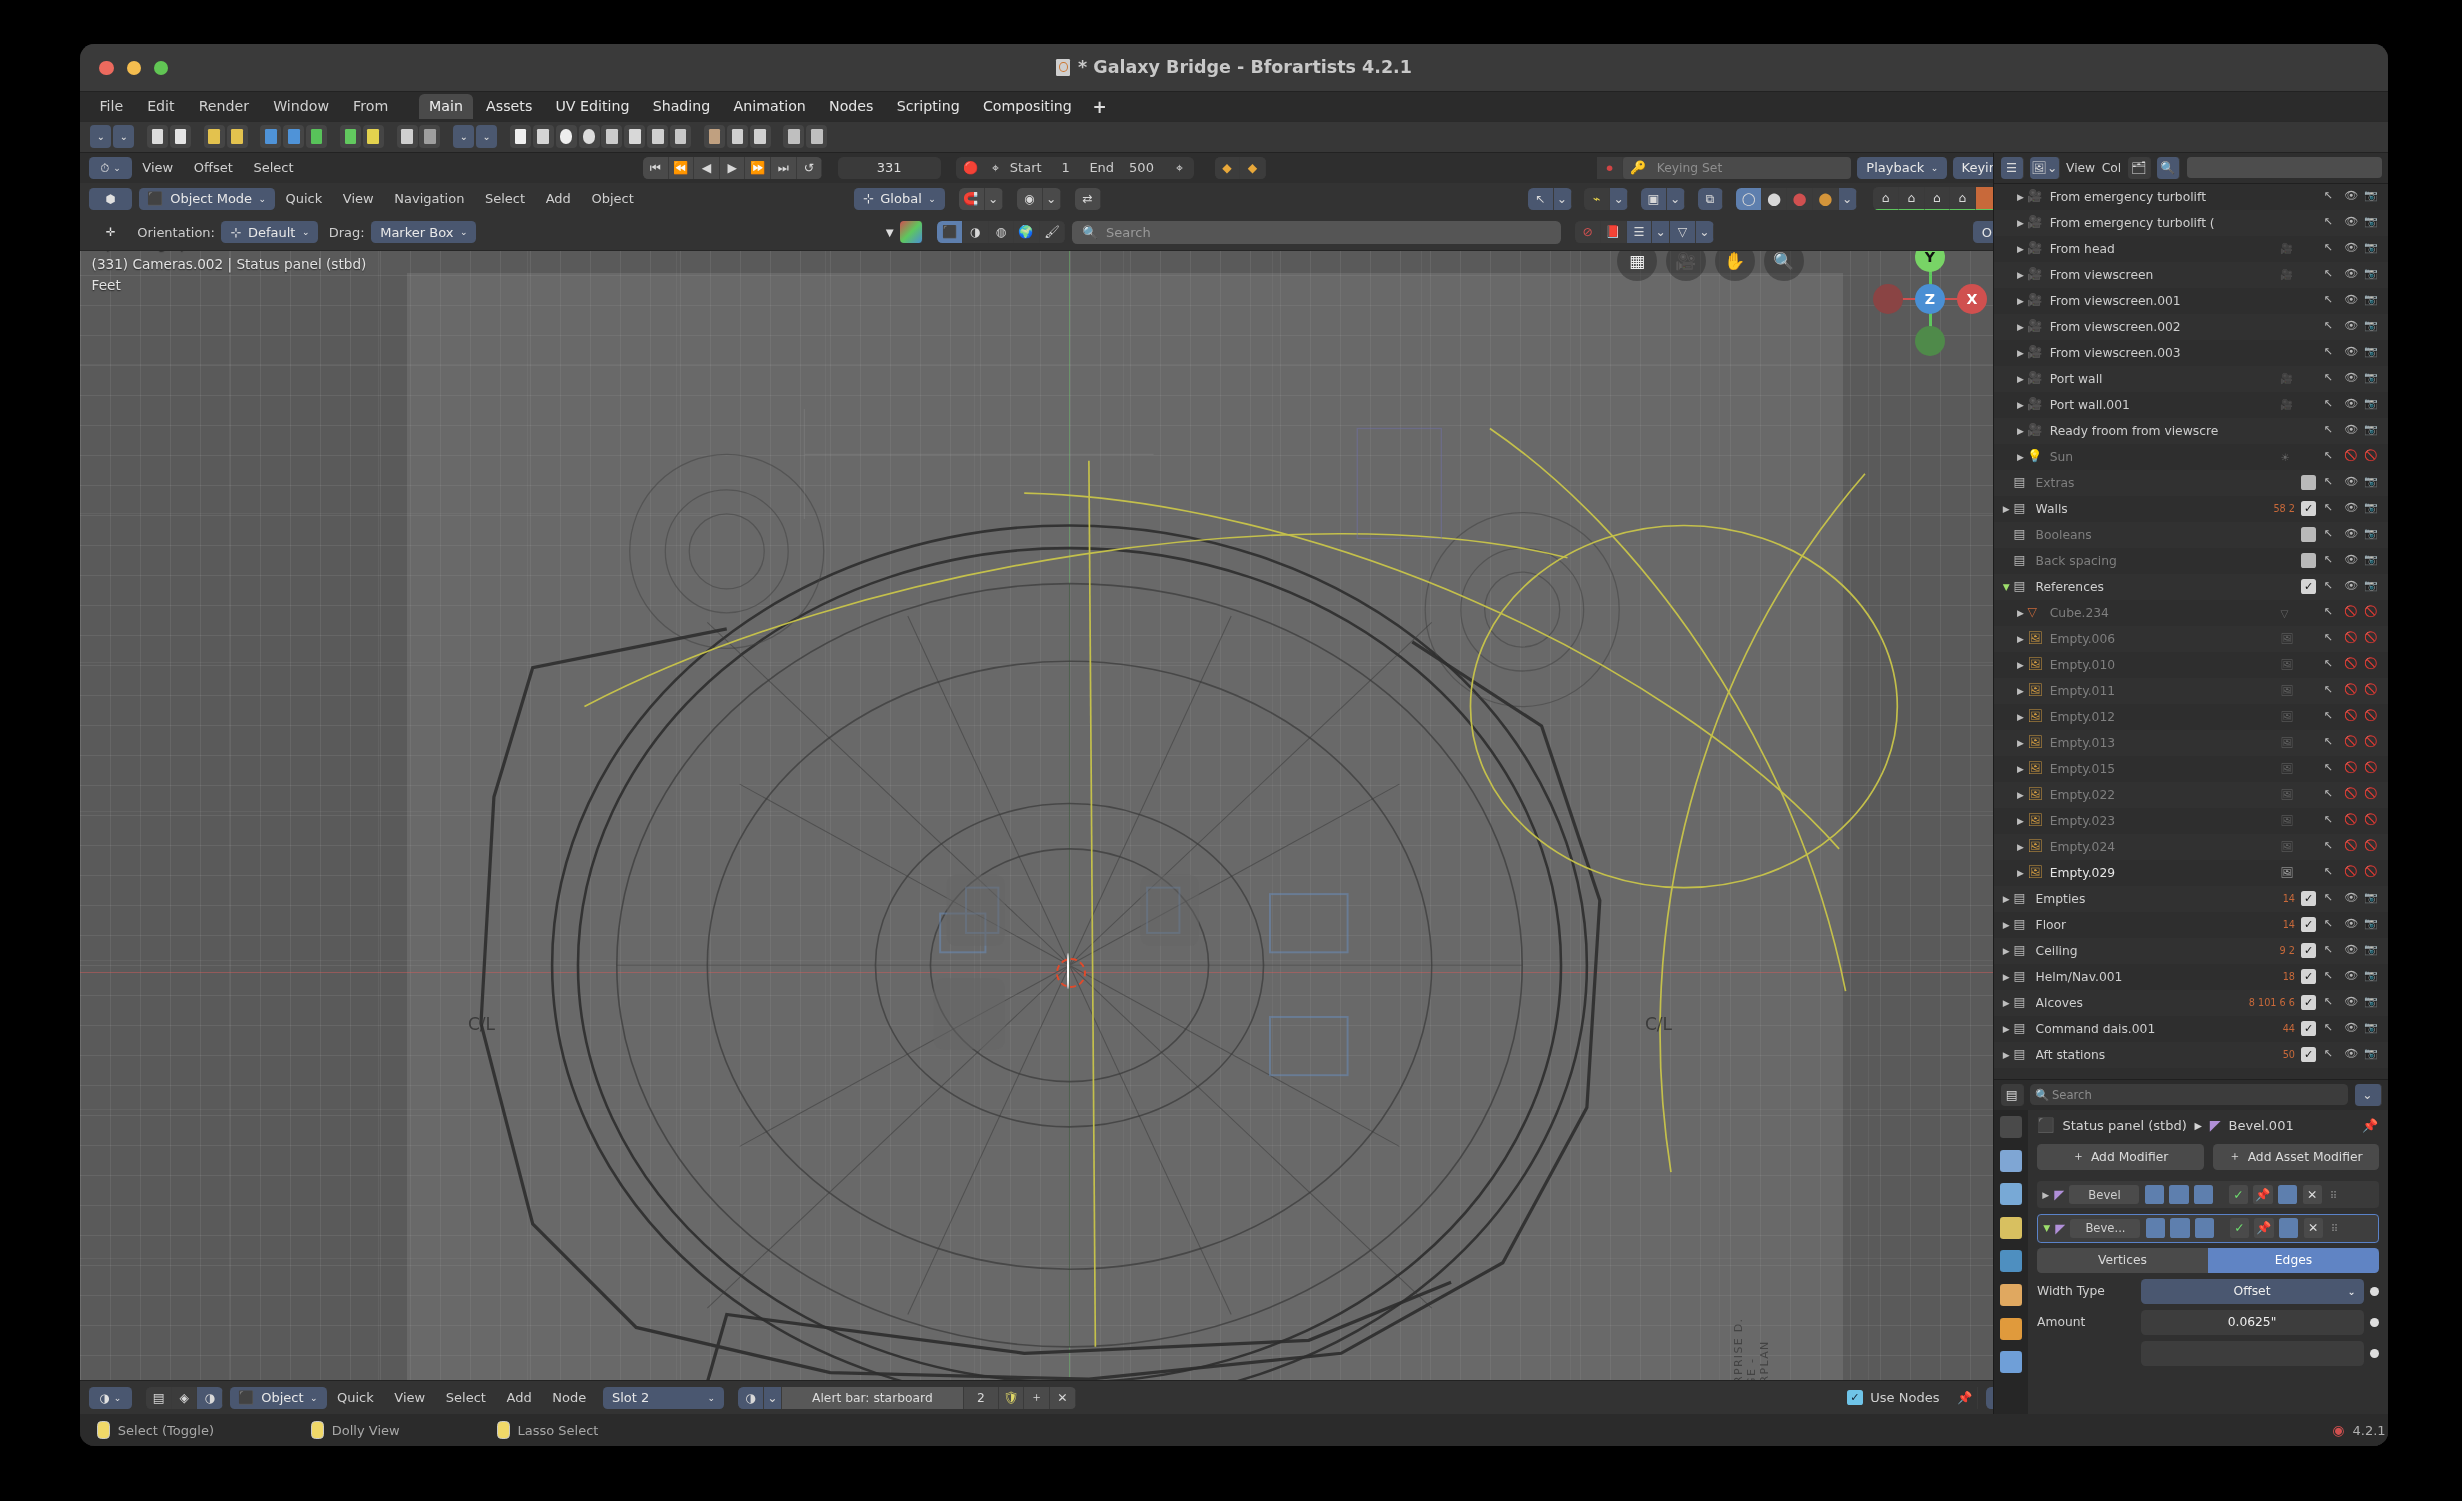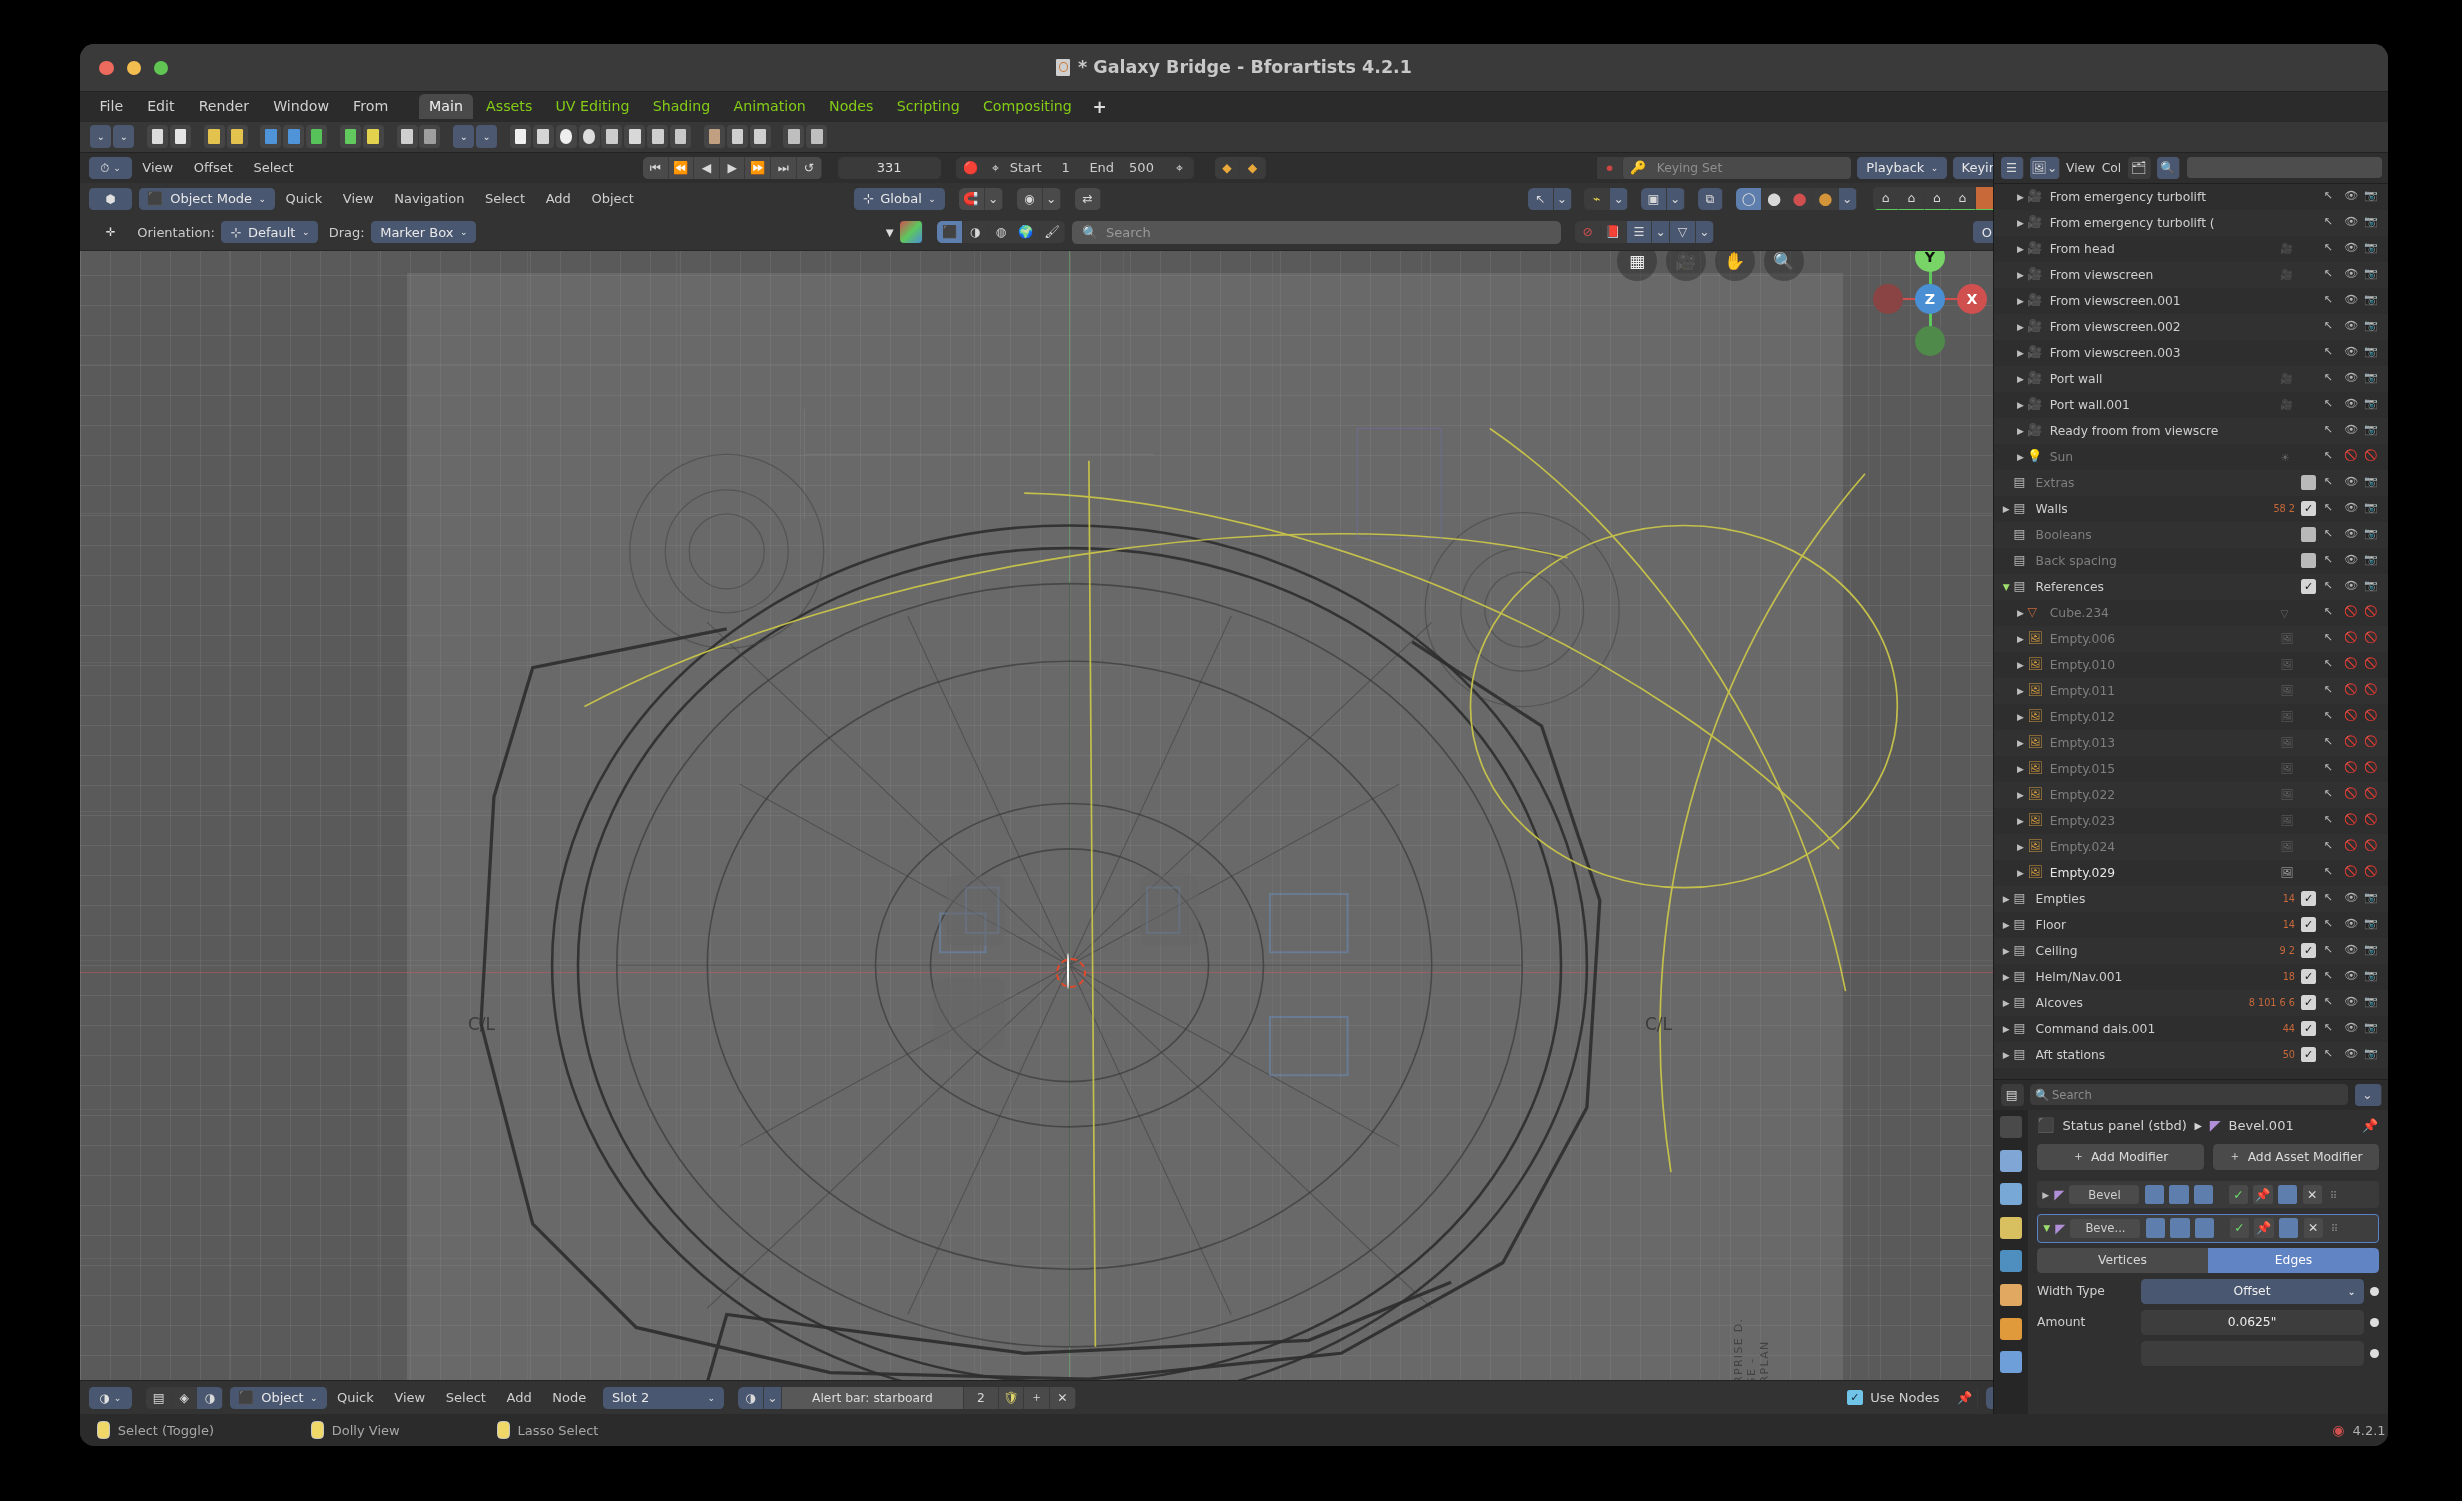--- a/index.html
+++ b/index.html
@@ -14,21 +14,21 @@
   .dot{width:14.2px;height:14.2px;border-radius:50%;}
   .dot.r{background:#ec6a5e;} .dot.y{background:#f4bd4f;} .dot.g{background:#61c554;}
   .wtitle{position:absolute;left:0;right:0;top:13px;text-align:center;color:#c8c8c8;font-size:17.5px;font-weight:bold;}
   .wtitle .ficon{display:inline-block;width:14.2px;height:17.5px;background:#cfcfcf;border-radius:1.3px;vertical-align:-3.2px;margin-right:7.8px;position:relative;}
   .wtitle .ficon:after{content:"";position:absolute;left:2.6px;top:3.2px;width:9px;height:10.3px;border:1.9px solid #cc7733;border-radius:50%;box-sizing:border-box;}
 
   
   .menubar{position:relative;height:28.5px;background:#2b2b2b;display:flex;align-items:center;padding-left:19.4px;}
   .menubar .mi{color:#d0d0d0;font-size:14.2px;margin-right:24px;cursor:default;}
   .wstabs{display:flex;align-items:flex-end;margin-left:6.5px;}
-  .wstab{color:#84cc16;font-size:14.2px;padding:4.5px 10.3px;border-radius:5.2px 5.2px 0 0;margin-right:2.6px;}
+  .wstab{color:#e5e5e5;font-size:14.2px;padding:4.5px 10.3px;border-radius:5.2px 5.2px 0 0;margin-right:2.6px;}
   .wstab.active{background:#4a4a4a;color:#f0f0f0;}
   .wstab.plus{color:#ddd;font-size:17px;font-weight:bold;padding:1.9px 7.8px;}
 
   
   .icontb{position:relative;height:30px;background:#373737;border-top:0.6px solid #2a2a2a;border-bottom:0.6px solid #222;display:flex;align-items:center;padding-left:10.3px;gap:1.9px;}
   .ibtn{width:21px;height:23px;border-radius:3.9px;background:#4b5870;display:flex;align-items:center;justify-content:center;color:#dcdcdc;font-size:9.7px;}
   .ibtn.grp{background:#454545;}
   .gsep{width:9px;}
   .sq{width:11.6px;height:14.2px;border-radius:1.3px;}
 
@@ -480,20 +480,25 @@
           </g>
           <g stroke="#9a9a9a" stroke-width="1.2" opacity="0.35">
             <line x1="1120" y1="370" x2="1660" y2="370"></line>
             <line x1="1120" y1="300" x2="1120" y2="470"></line>
           </g>
           <g stroke="#7070b0" stroke-width="2" opacity="0.45" fill="none">
             <rect x="1975" y="330" width="130" height="170"></rect>
           </g>
         </svg>
 
+        <div class="ovl">
+          <div>Top Orthographic</div>
+          <div>(331) Cameras.002 | Status panel (stbd)</div>
+          <div>Feet</div>
+        </div>
 
         <div class="cursor3d"></div>
 
         <div style="position:absolute;left:388px;top:799px;color:#2c2c2c;font-size:17px;opacity:.75">C/L</div>
         <div style="position:absolute;left:1565px;top:799px;color:#2c2c2c;font-size:17px;opacity:.75">C/L</div>
         <div style="position:absolute;left:1652px;top:1093px;color:#3a3a3a;font-size:11px;letter-spacing:1.3px;writing-mode:vertical-rl;transform:rotate(180deg);opacity:.8">ENTERPRISE D. BRIDGE - FLOORPLAN</div>
 
         <div class="navcircles">
           <div class="ncirc">▦</div>
           <div class="ncirc">🎥</div>

